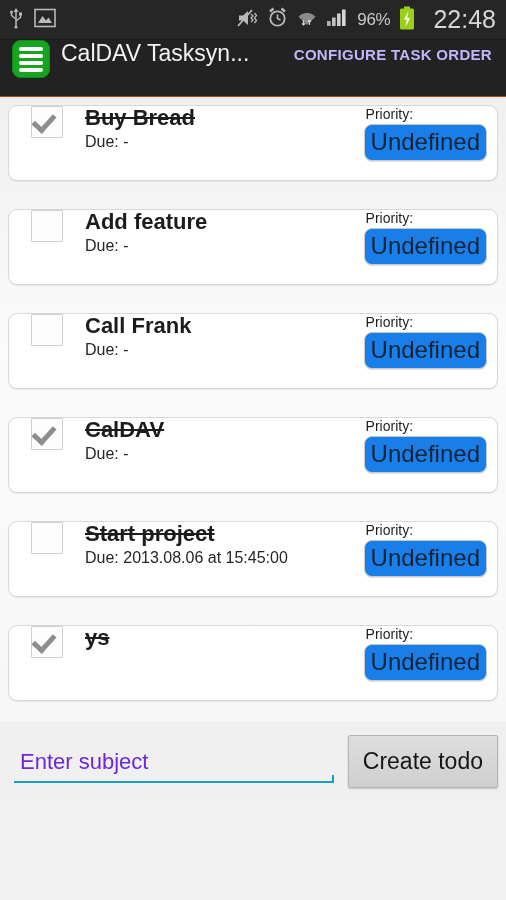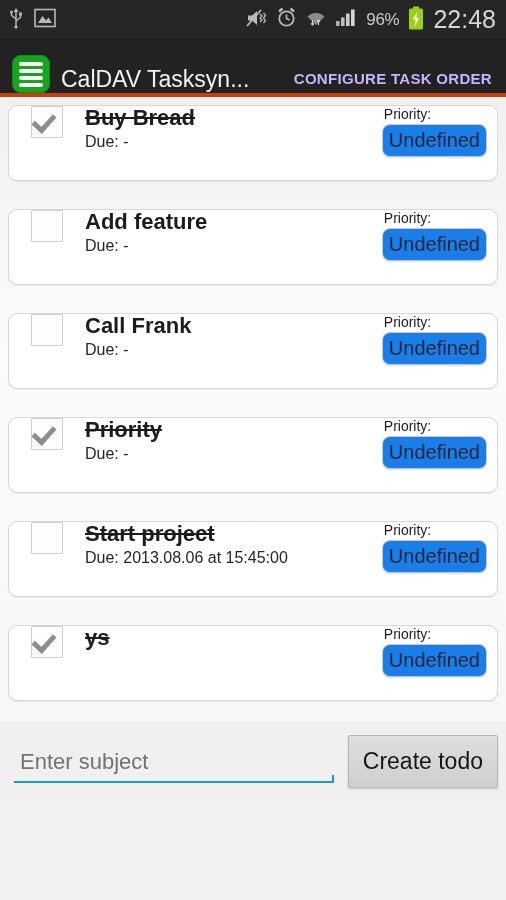--- a/index.html
+++ b/index.html
@@ -50,34 +50,34 @@
   }
   .sb-pct {
     color: #c9c9c9;
     font-size: 17px;
     letter-spacing: -0.3px;
   }
   .sb-time {
     color: #d6d6d6;
     font-size: 25px;
     letter-spacing: 0px;
-    margin-left: 0;
+    margin-left: 9px;
     text-align: center;
   }
 
   
   .actionbar {
     flex: 0 0 57px;
     height: 57px;
     background: #222222;
     display: flex;
-    align-items: flex-end;
+    align-items: flex-start;
     padding: 0 10px 0 12px;
     box-sizing: border-box;
-    border-bottom: 4px solid #c2410c;
+    border-bottom: 1px solid #c2410c;
   }
   .app-icon {
     width: 38px;
     height: 38px;
     border-radius: 9px;
     background: #17a521;
     display: flex;
     flex-direction: column;
     justify-content: center;
     align-items: center;
@@ -188,21 +188,21 @@
   .prio-label {
     font-size: 14px;
     color: #1d1d1d;
     margin-bottom: 2px;
     align-self: flex-start;
     padding-left: 2px;
   }
   .prio-btn {
     background: #1a7ee8;
     color: #14243a;
-    font-size: 20px;
+    font-size: 24px;
     border: 1px solid #c9c9c9;
     border-radius: 8px;
     padding: 5px 6px 6px 6px;
     line-height: 1;
     text-align: center;
     min-width: 96px;
     box-sizing: border-box;
     box-shadow: 0 1px 1px rgba(0,0,0,0.12);
   }
 
@@ -220,21 +220,21 @@
   .subject-field {
     flex: 1 1 auto;
     margin: 0 10px 0 6px;
     position: relative;
     height: 46px;
     display: flex;
     align-items: center;
   }
   .subject-field .ph {
     font-size: 22px;
-    color: #737373;
+    color: #6d28d9;
     padding-left: 6px;
   }
   .subject-field::after {
     content: "";
     position: absolute;
     left: 0;
     right: 4px;
     bottom: 2px;
     height: 2px;
     background: #1a9cc4;
@@ -375,21 +375,21 @@
       </div>
       <div class="prio-wrap">
         <div class="prio-label">Priority:</div>
         <div class="prio-btn">Undefined</div>
       </div>
     </div>
 
     <div class="card">
       <div class="checkbox checked"></div>
       <div class="card-text">
-        <div class="task-title struck">Priority</div>
+        <div class="task-title struck">CalDAV</div>
         <div class="task-due">Due: -</div>
       </div>
       <div class="prio-wrap">
         <div class="prio-label">Priority:</div>
         <div class="prio-btn">Undefined</div>
       </div>
     </div>
 
     <div class="card">
       <div class="checkbox"></div>

